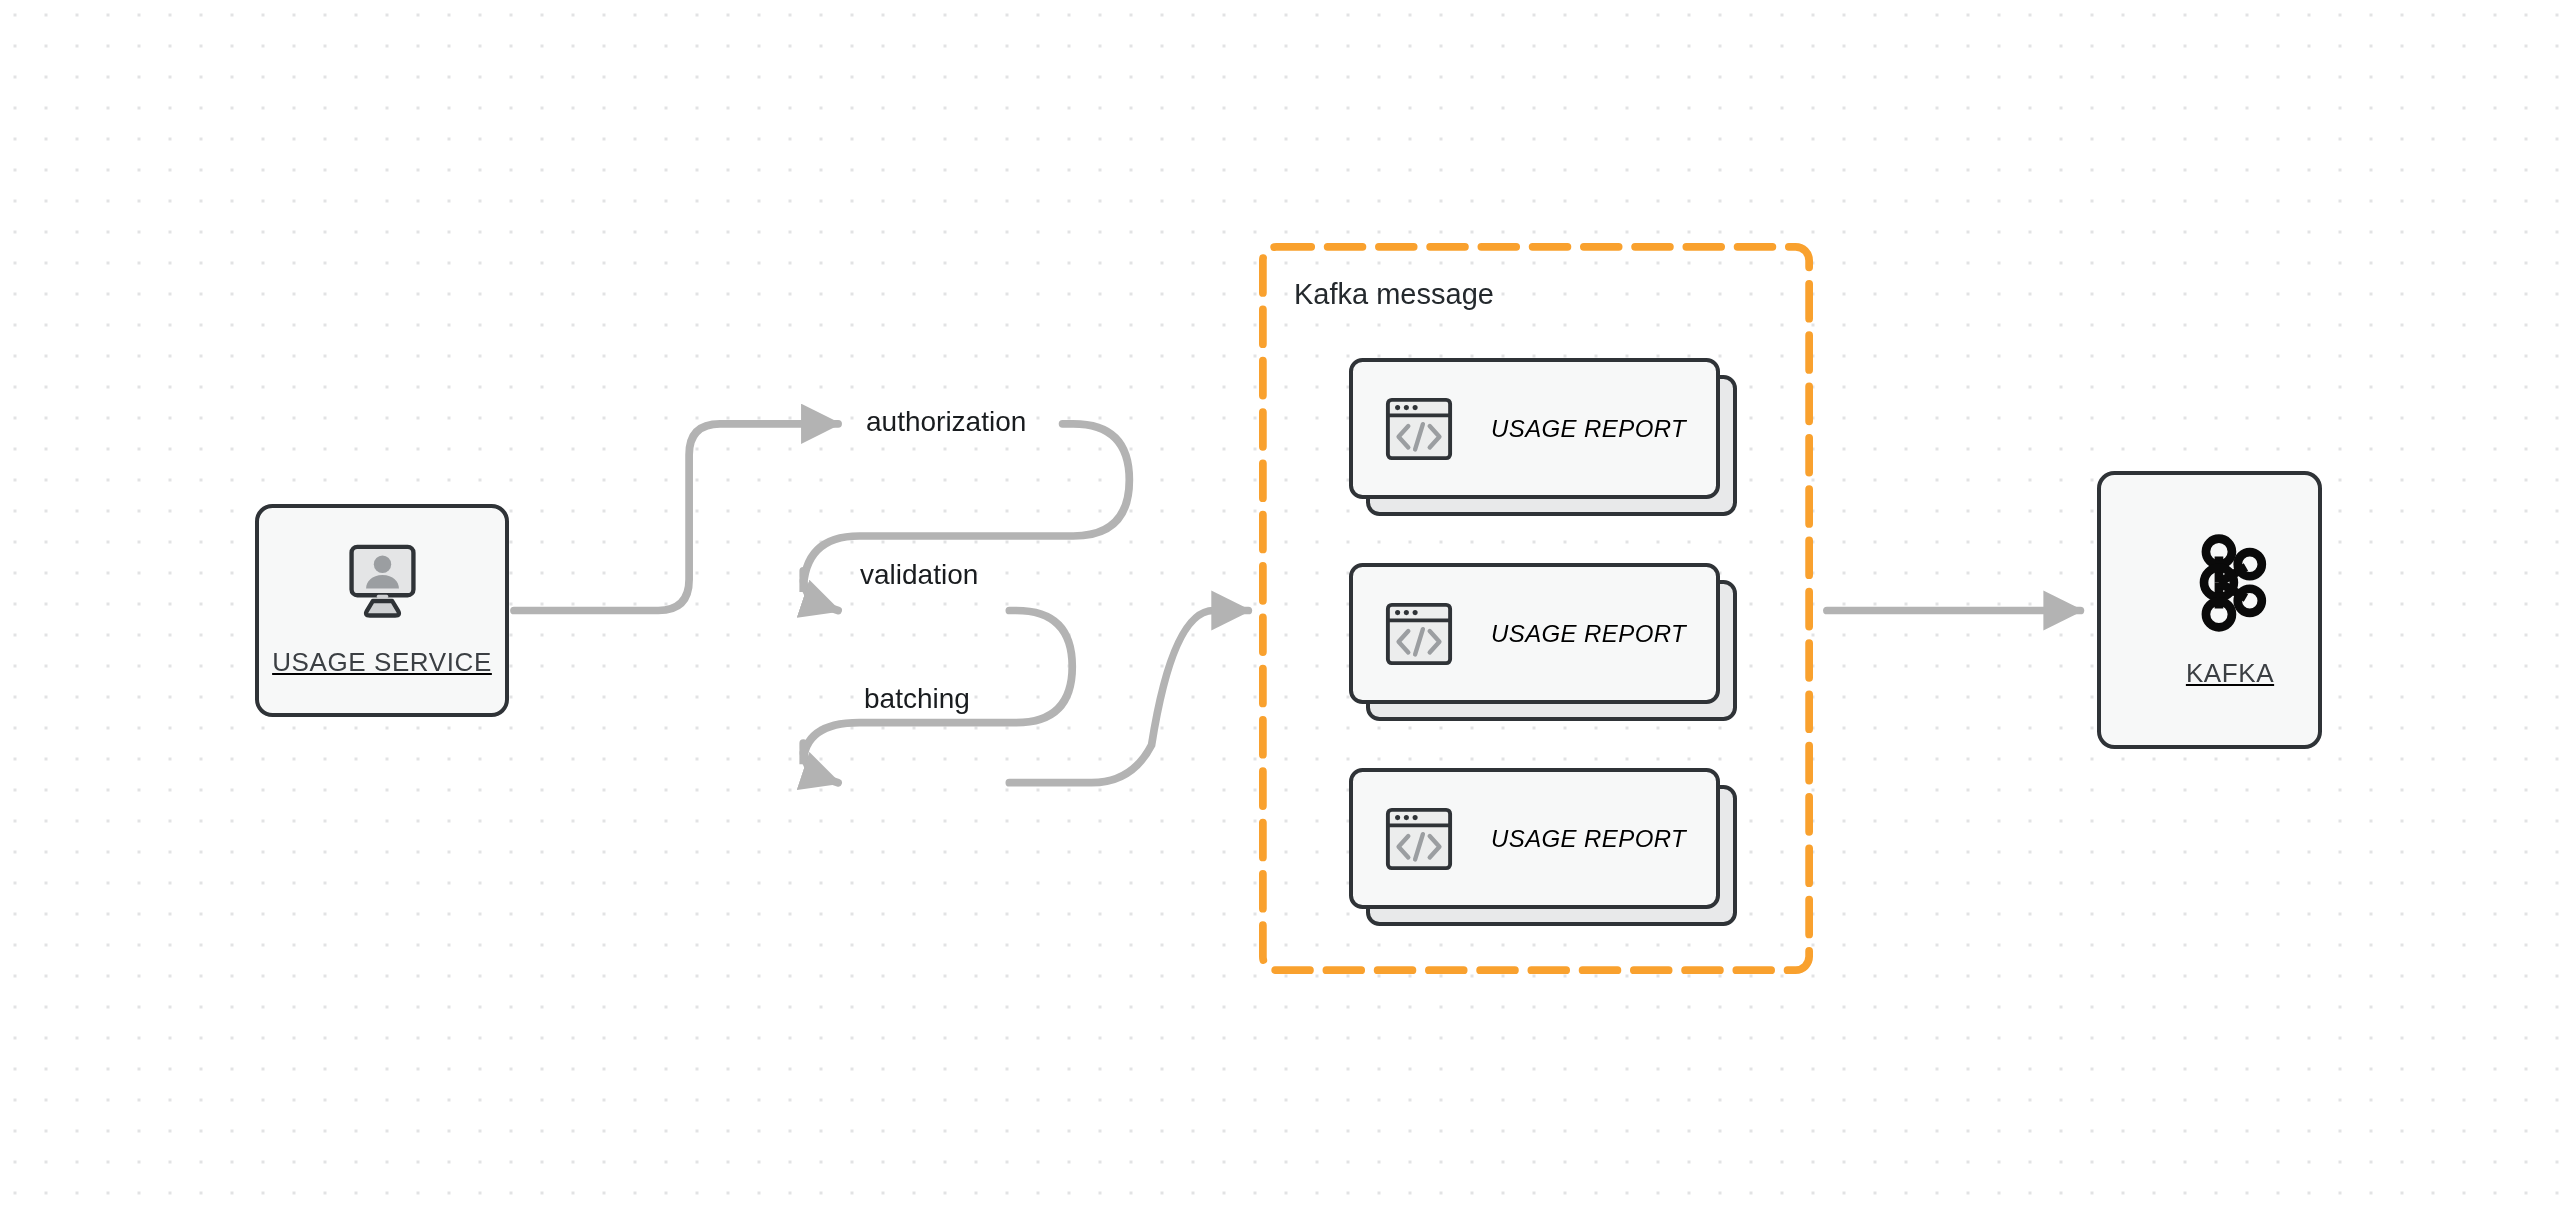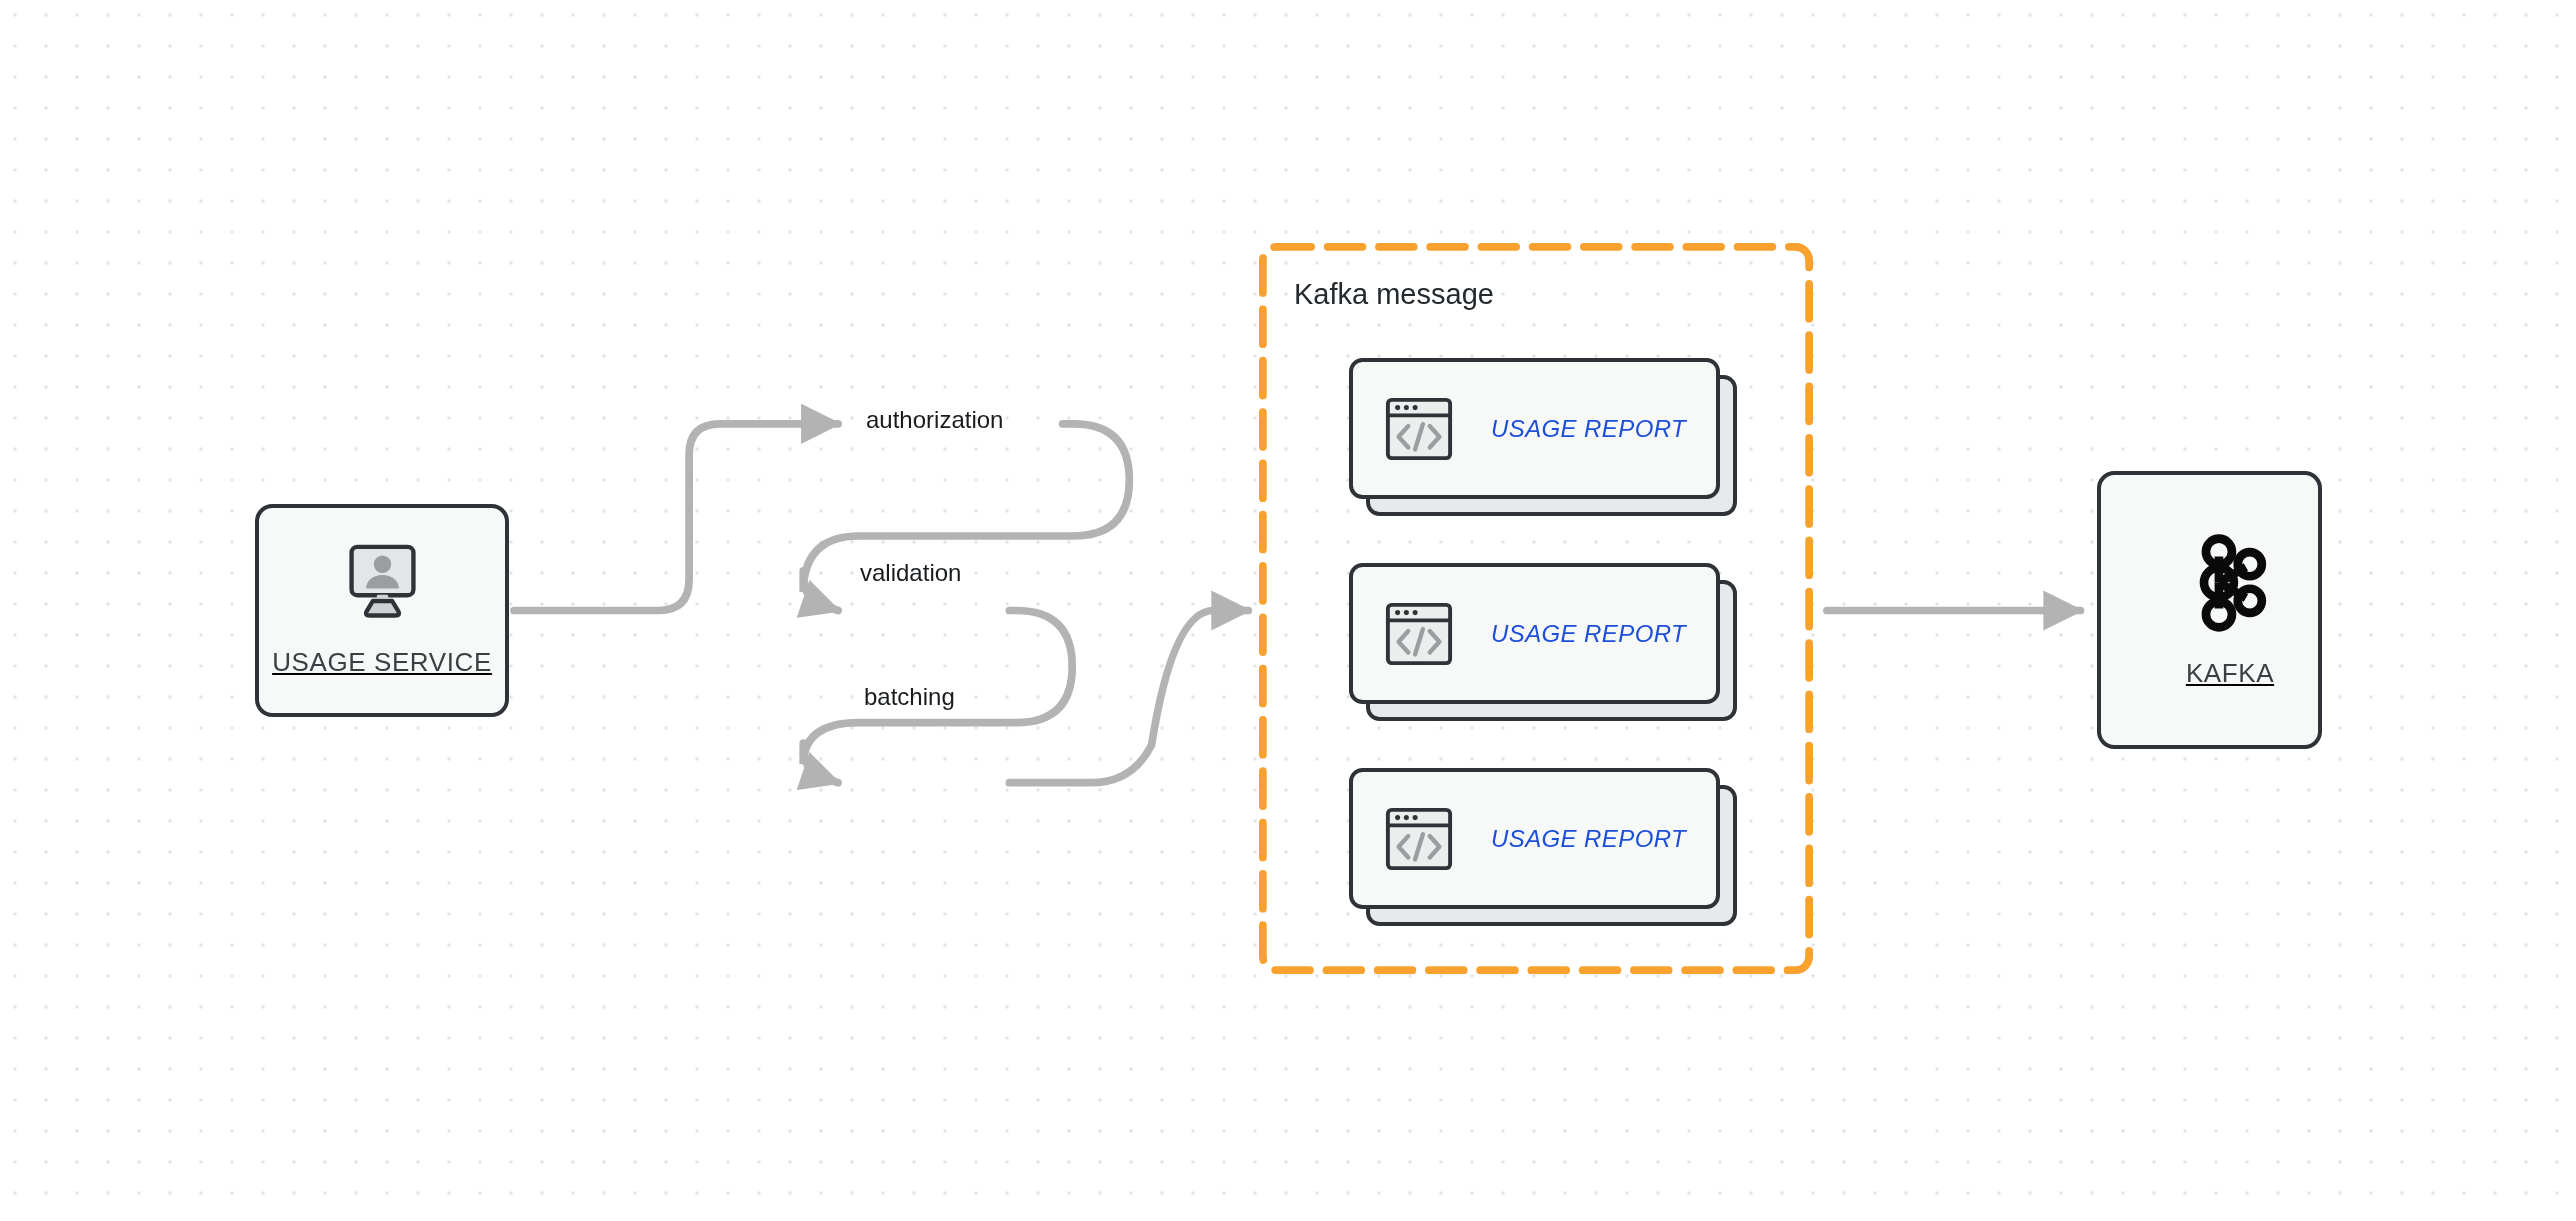--- a/index.html
+++ b/index.html
@@ -131,28 +131,28 @@
   .report-icon {
     margin-left: 31px;
     flex: 0 0 auto;
     line-height: 0;
   }
   .report-label {
     margin-left: 37px;
     font-size: 24px;
     font-style: italic;
     letter-spacing: 0.4px;
-    color: #1d4ed8;
+    color: #000000;
     white-space: nowrap;
   }
 
   
   .step-label {
     position: absolute;
-    font-size: 24px;
+    font-size: 28px;
     color: #191c1f;
     white-space: nowrap;
   }
   #step-authorization { left: 866px; top: 406px; }
   #step-validation    { left: 860px; top: 559px; }
   #step-batching      { left: 864px; top: 683px; }
 </style>
 </head>
 <body>
 

